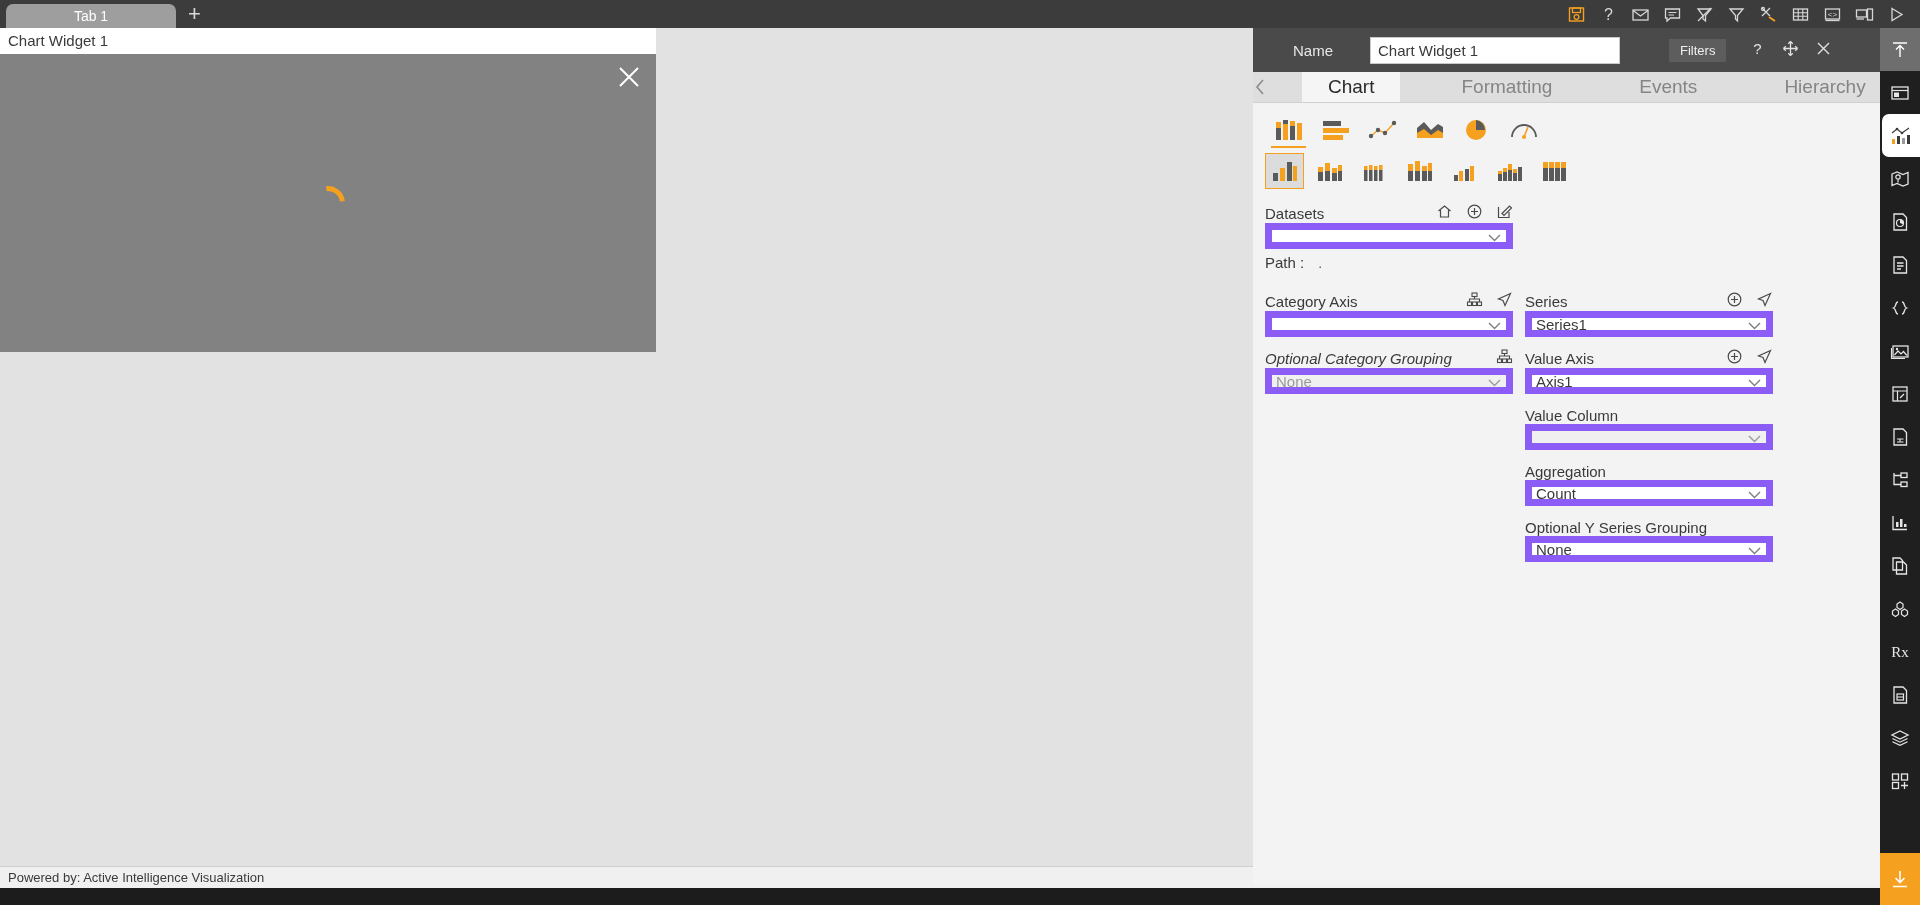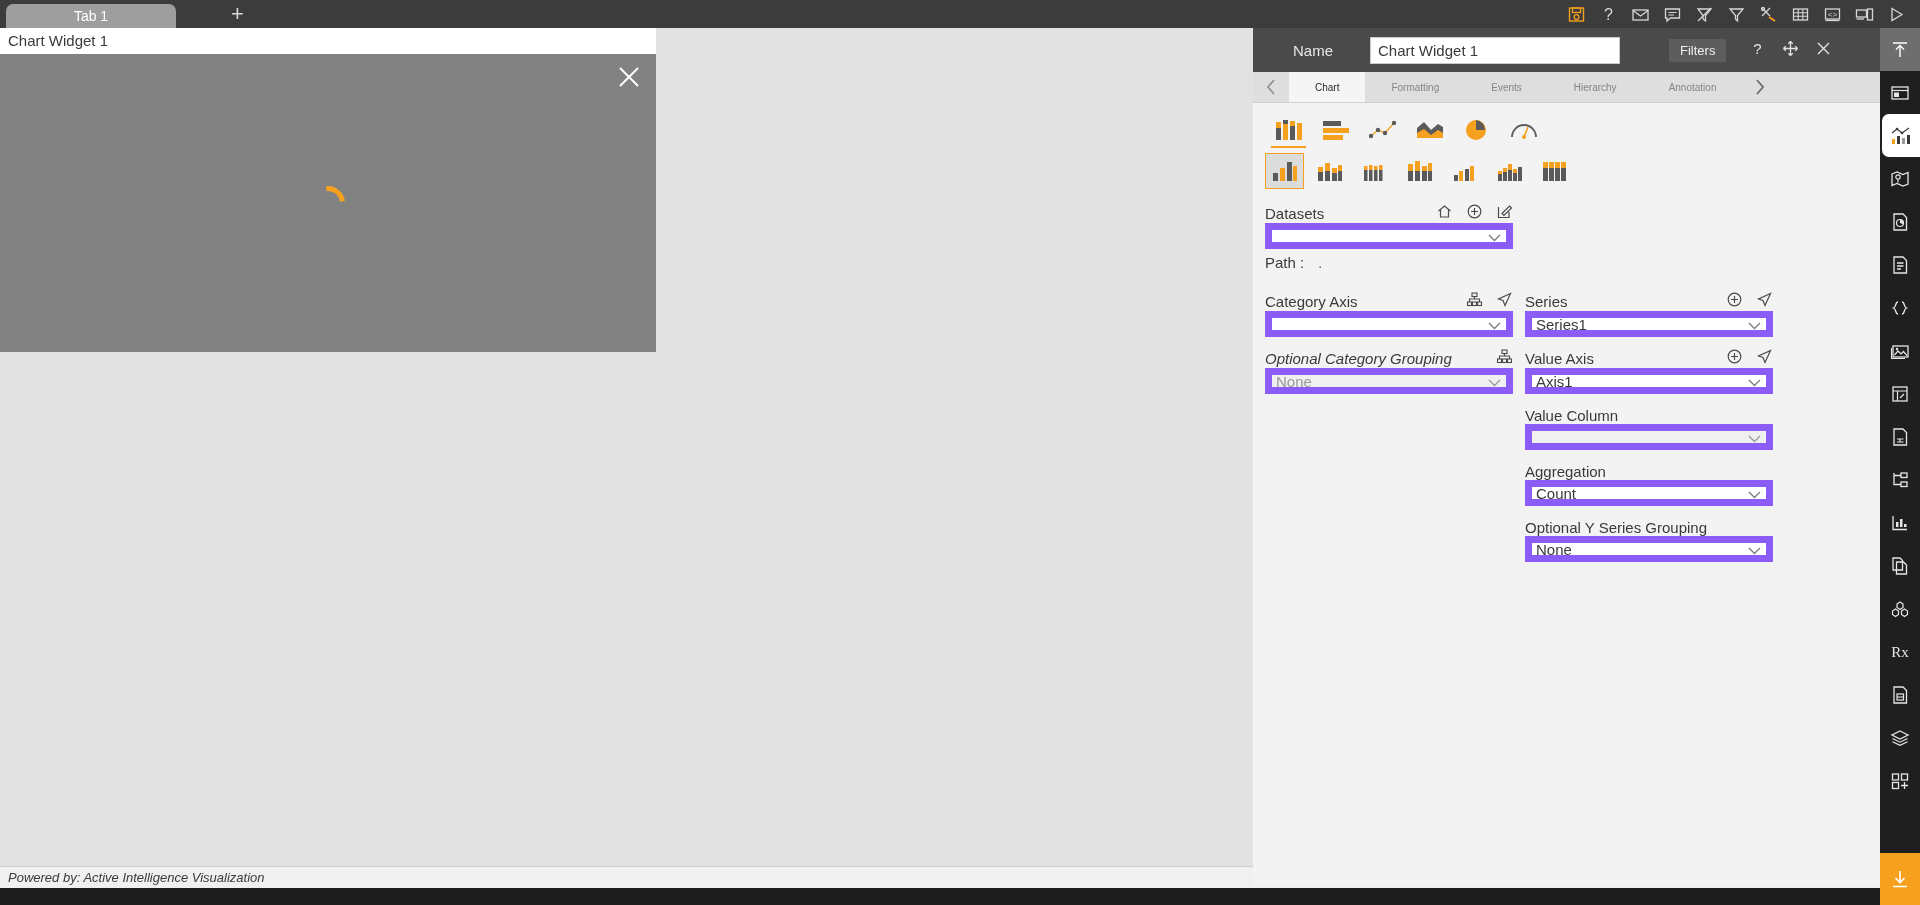--- a/index.html
+++ b/index.html
@@ -11,21 +11,21 @@
     color: #333;
     -webkit-font-smoothing: antialiased;
   }
   .app { position:relative; width:1920px; height:905px; }
 
   
   .topbar {
     position:absolute; left:0; top:0; width:1920px; height:28px;
     background:#3c3c3c; display:flex; align-items:center;
   }
-  .tabstrip { display:flex; align-items:flex-end; height:28px; padding-left:6px;gap:43px; }
+  .tabstrip { display:flex; align-items:flex-end; height:28px; padding-left:6px; }
   .tab {
     background:#9e9e9e; color:#ffffff; font-size:14px;
     height:24px; min-width:170px; padding:0 18px;
     display:flex; align-items:center; justify-content:center;
     border-radius:7px 7px 0 0; margin-top:4px; cursor:pointer;
   }
   .tab-add {
     color:#d8d8d8; font-size:22px; line-height:1; padding:0 12px;
     margin-bottom:3px; cursor:pointer; font-weight:300;
   }
@@ -70,21 +70,21 @@
   }
   .hscroll .thumb {
     position:absolute; left:756px; top:2px; width:117px; height:7px;
     background:#a9a9a9; border-radius:4px;
   }
 
   
   .footer {
     position:absolute; left:0; bottom:17px; width:1880px; height:22px;
     background:#f0f0f0; border-top:1px solid #cfcfcf;
-    font-size:13px; color:#3a3a3a; line-height:22px; padding-left:8px;font-style:italic;
+    font-size:13px; color:#3a3a3a; line-height:22px; padding-left:8px;
   }
   .bottomstrip {
     position:absolute; left:0; bottom:0; width:1920px; height:17px;
     background:#1c1c1c;
   }
 
   
   .sidebar {
     position:absolute; right:0; top:28px; width:40px; height:877px;
     background:#1f1f1f; display:flex; flex-direction:column; align-items:center;
@@ -122,22 +122,22 @@
 
   .tabrow {
     height:31px; background:#dedede; display:flex; align-items:stretch;
     border-bottom:1px solid #d0d0d0;
   }
   .tabrow .arrow {
     width:36px; display:flex; align-items:center; justify-content:center;
     color:#8c8c8c; cursor:pointer;
   }
   .tabrow .ptab {
-    padding:0 26px; display:flex; align-items:center; font-size:10px;
-    color:#858585; cursor:pointer;
+    padding:0 26px; display:flex; align-items:center; font-size:19px;
+    color:#858585; cursor:pointer;margin-left:35px;
   }
   .tabrow .ptab.active { background:#f5f5f5; color:#2a2a2a; }
 
   .panel-body {
     flex:1; background:#f3f3f3; position:relative; padding:10px 12px 0 12px;
     overflow:hidden;
   }
 
   .typerow { display:flex; gap:0; margin-bottom:2px; }
   .type1 {

